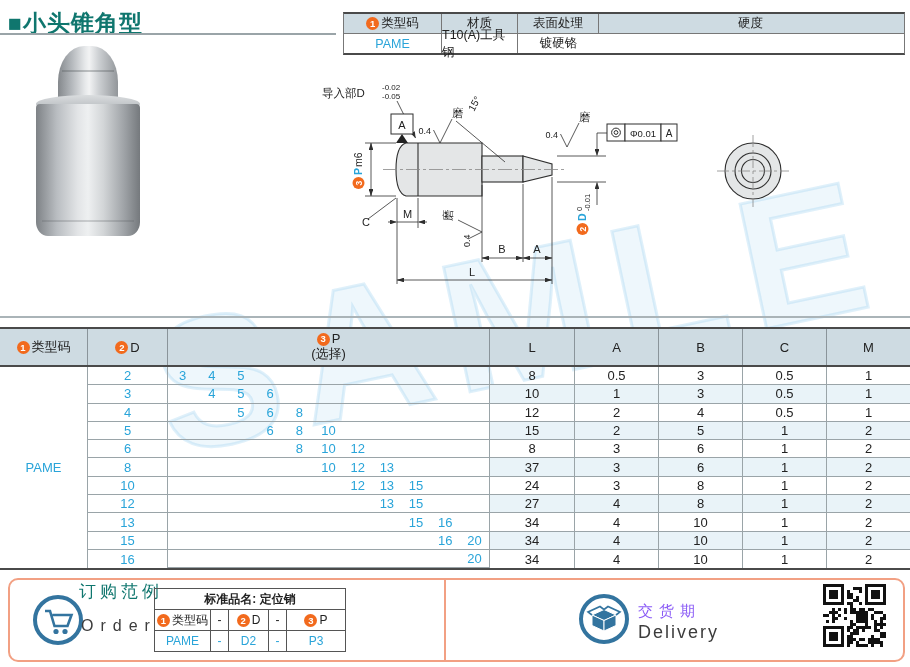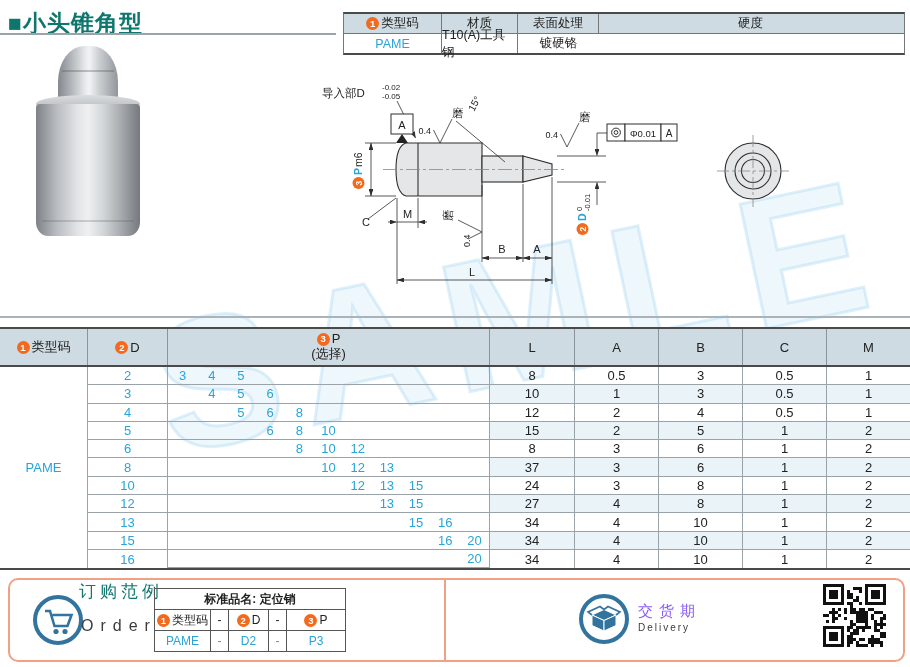--- a/index.html
+++ b/index.html
@@ -78,21 +78,21 @@
   #order-title{position:absolute;left:69px;top:0;font-size:17px;letter-spacing:4px;color:#0f766e;}
   #order-title-en{position:absolute;left:71px;top:37px;font-size:16px;letter-spacing:7px;color:#3c3c3c;}
   #order-table{position:absolute;left:144px;top:8px;width:190px;border:1px solid #555;font-size:12px;}
   .ot-row{display:grid;grid-template-columns:56px 18px 40px 18px 58px;}
   .ot-head{border-bottom:1px solid #555;font-weight:bold;}
   .ot-cell{display:flex;align-items:center;justify-content:center;height:20px;border-right:1px solid #555;}
   .ot-cell:last-child{border-right:none;}
   .ot-head .ot-cell{border-right:none;}
   .ot-mid .ot-cell{border-bottom:1px solid #555;}
   #delivery-title{position:absolute;left:192px;top:22px;font-size:15px;letter-spacing:6px;color:#8b5cf6;}
-  #delivery-title-en{position:absolute;left:192px;top:42px;font-size:10px;letter-spacing:2px;color:#3c3c3c;}
+  #delivery-title-en{position:absolute;left:192px;top:42px;font-size:18px;letter-spacing:2px;color:#3c3c3c;}
   #stock-badge{position:absolute;left:262px;top:27px;padding:4px 14px;background:#fbf3a1;
                border:2px solid #4a4a4a;border-radius:9px;font-size:17px;font-weight:bold;color:#111;}
   #qr-wrap{position:absolute;left:375px;top:4px;width:66px;text-align:center;}
   #qr-caption{font-size:11.5px;color:#111;margin-top:16px;}
   .icon-circle{position:absolute;}
 </style>
 </head>
 <body>
 
 <div id="page">

